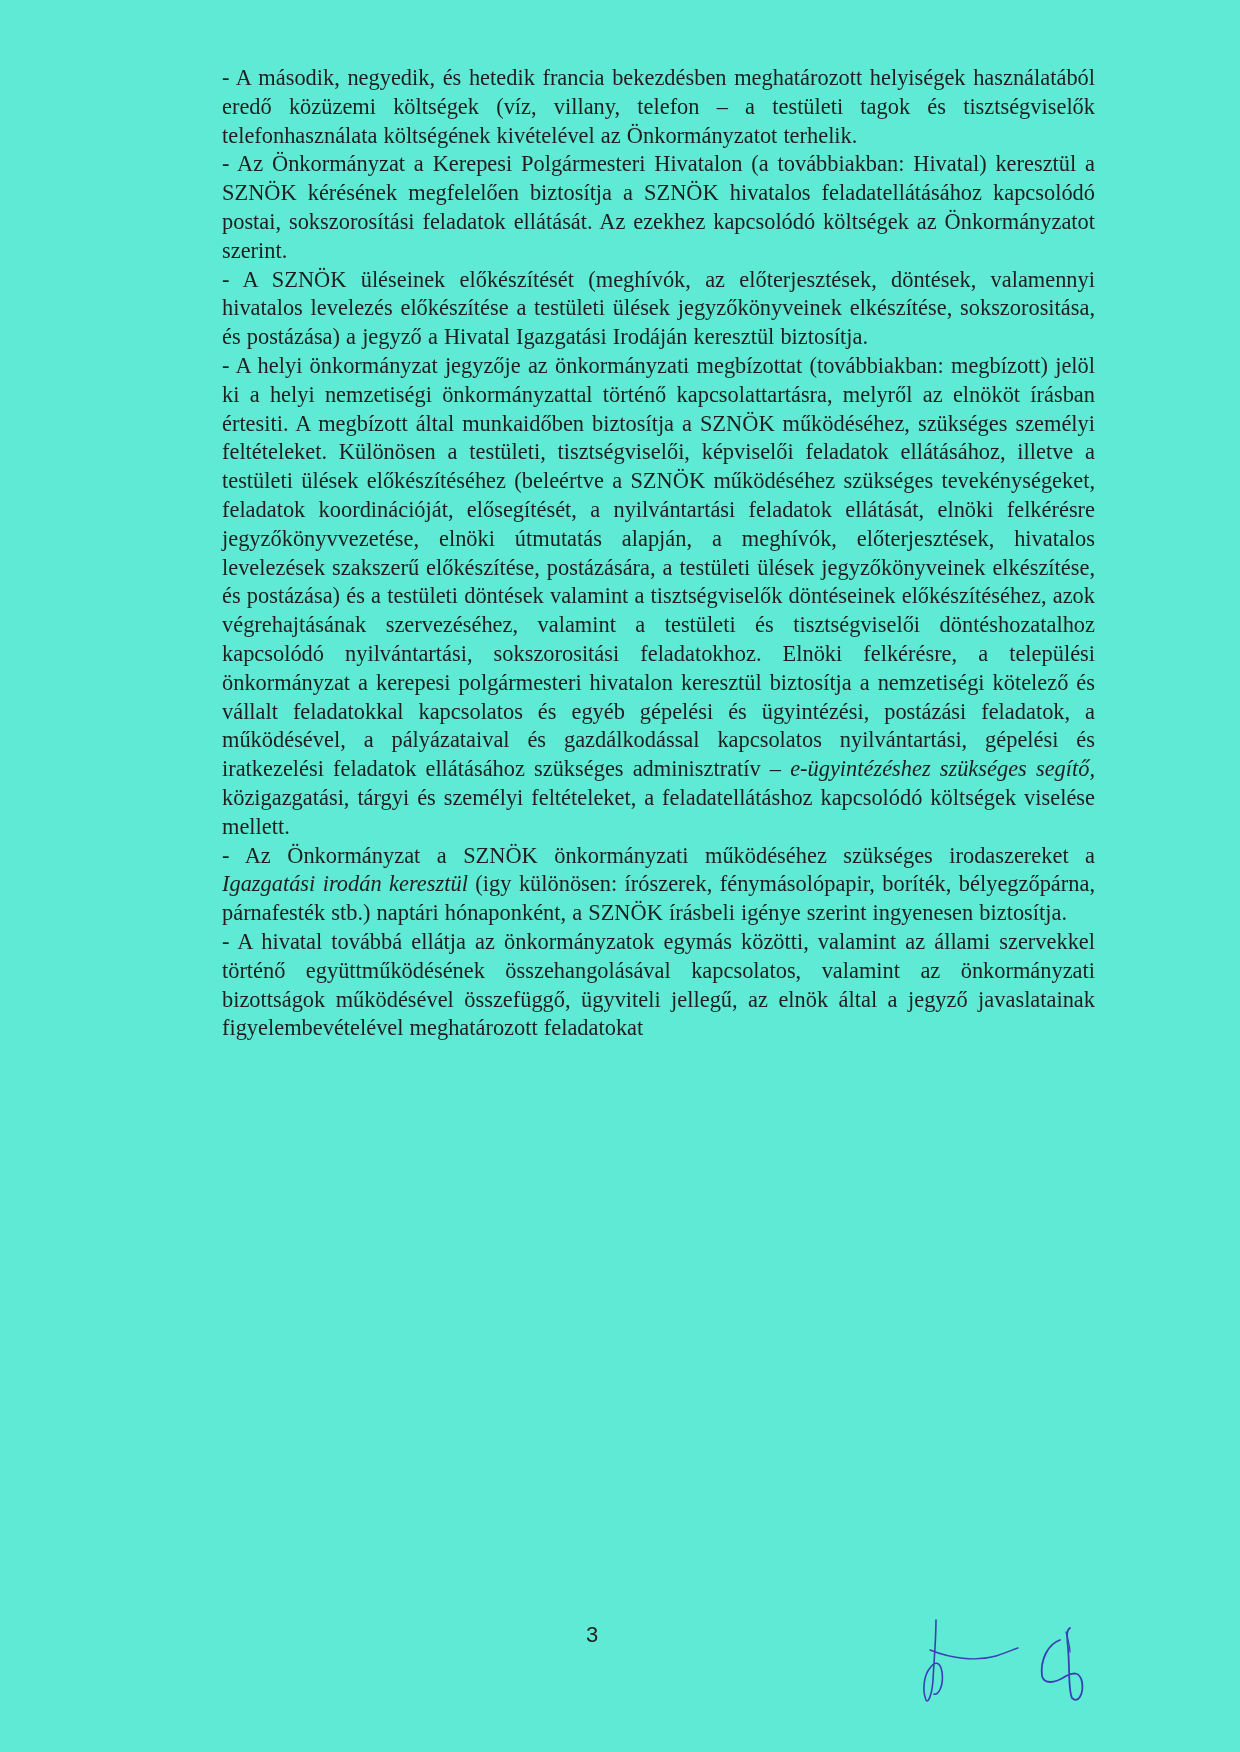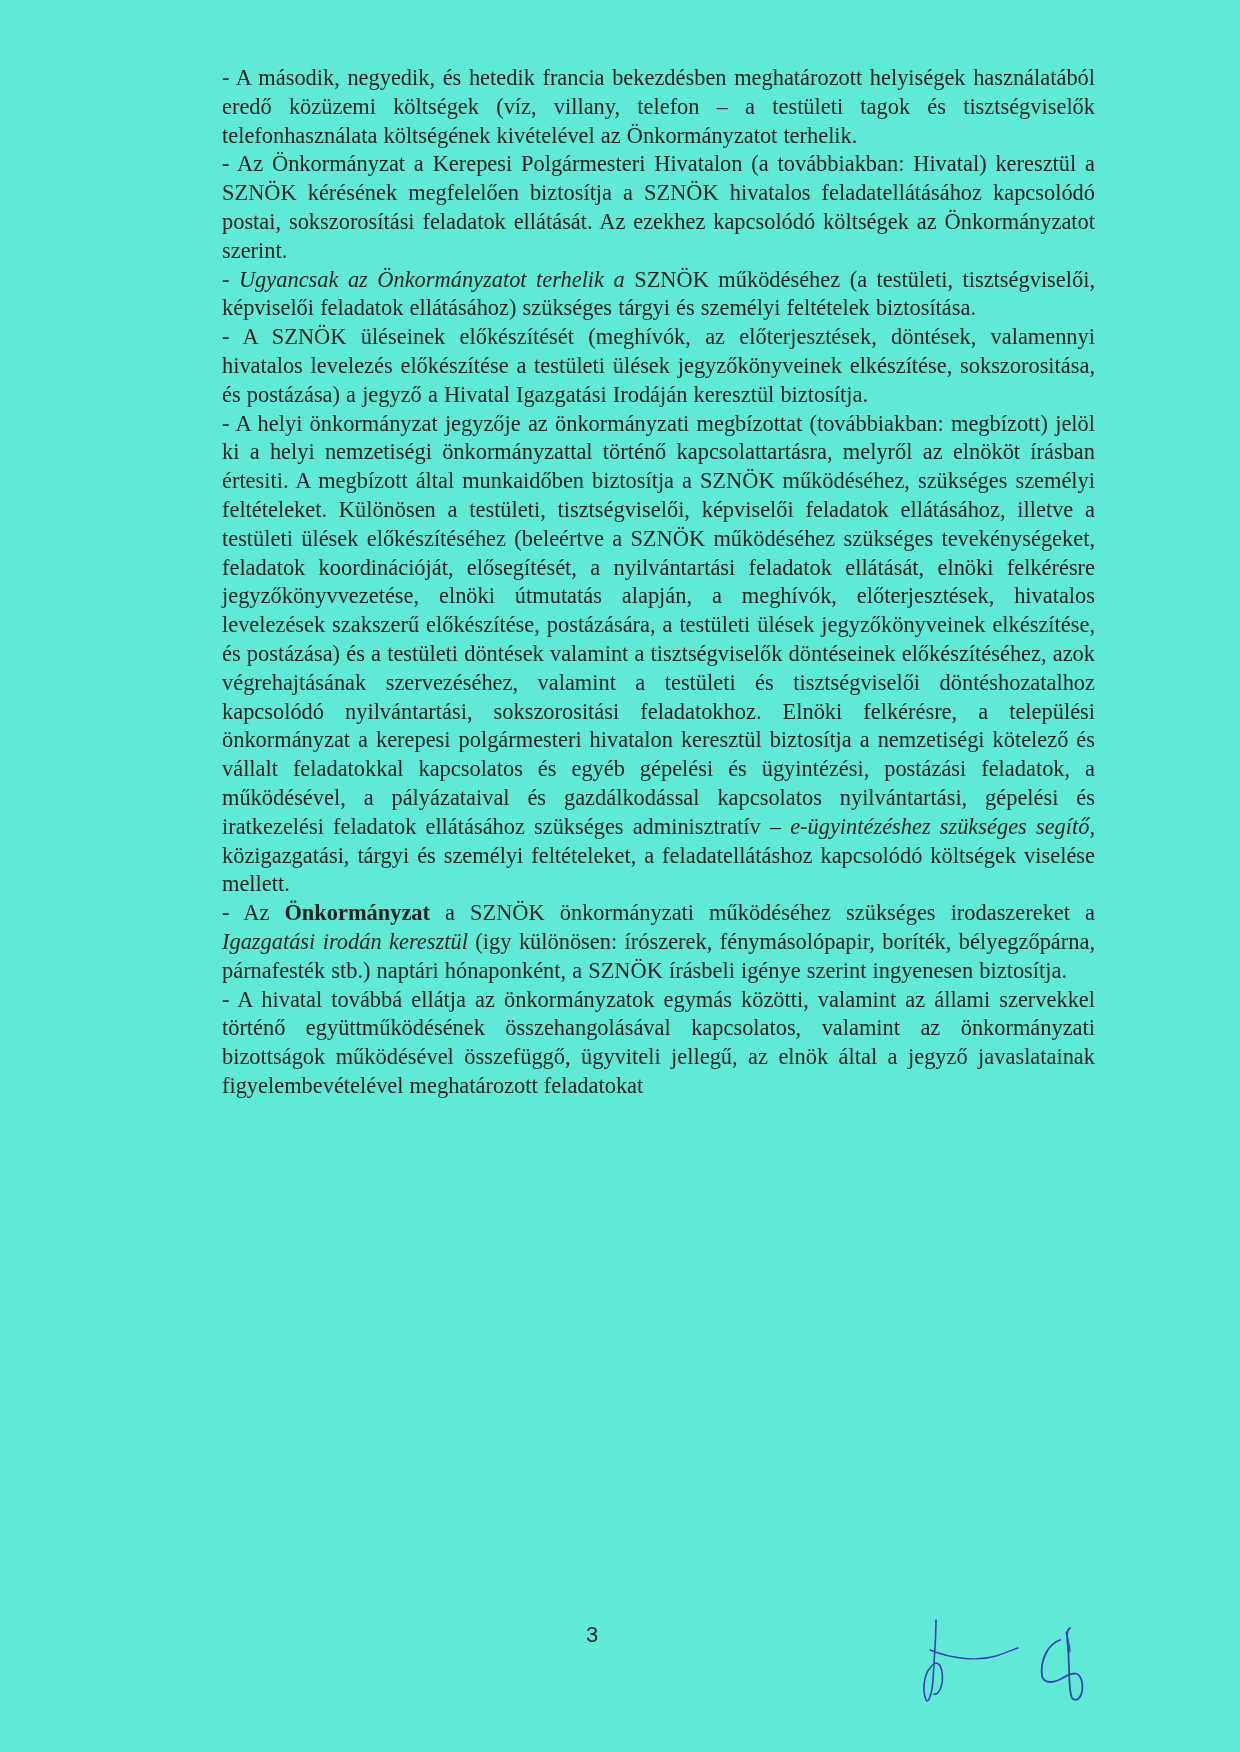--- a/index.html
+++ b/index.html
@@ -32,21 +32,21 @@
     color: #1f1f1f;
   }
   .para {
     margin: 0;
     text-align: justify;
     text-align-last: left;
     hyphens: none;
     word-spacing: 0.5px;
   }
   .run-italic { font-style: italic; }
-  .run-bold { font-weight: bold; margin-top: 40px; }
+  .run-bold { font-weight: normal; margin-top: 40px; }
   .page-number {
     position: absolute;
     left: 580px;
     top: 1622px;
     width: 24px;
     text-align: center;
     font-family: "Liberation Sans", "DejaVu Sans", sans-serif;
     font-size: 22px;
     color: #222222;
   }
@@ -63,21 +63,20 @@
     stroke-linejoin: round;
   }
 </style>
 </head>
 <body>
 
 <div class="page">
   <div class="text-block" id="text-block">
       <p class="para"><span class="run-normal">- A második, negyedik, és hetedik francia bekezdésben meghatározott helyiségek használatából eredő közüzemi költségek (víz, villany, telefon – a testületi tagok és tisztségviselők telefonhasználata költségének kivételével az Önkormányzatot terhelik.</span></p>
       <p class="para"><span class="run-normal">- Az Önkormányzat a Kerepesi Polgármesteri Hivatalon (a továbbiakban: Hivatal) keresztül a SZNÖK kérésének megfelelően biztosítja a SZNÖK hivatalos feladatellátásához kapcsolódó postai, sokszorosítási feladatok ellátását. Az ezekhez kapcsolódó költségek az Önkormányzatot szerint.</span></p>
-      <p class="para"><span class="run-normal">- </span><span class="run-italic">Ugyancsak az Önkormányzatot terhelik a</span><span class="run-normal"> SZNÖK működéséhez (a testületi, tisztségviselői, képviselői feladatok ellátásához) szükséges tárgyi és személyi feltételek biztosítása.</span></p>
       <p class="para"><span class="run-normal">- A SZNÖK üléseinek előkészítését (meghívók, az előterjesztések, döntések, valamennyi hivatalos levelezés előkészítése a testületi ülések jegyzőkönyveinek elkészítése, sokszorositása, és postázása) a jegyző a Hivatal Igazgatási Irodáján keresztül biztosítja.</span></p>
       <p class="para"><span class="run-normal">- A helyi önkormányzat jegyzője az önkormányzati megbízottat (továbbiakban: megbízott) jelöl ki a helyi nemzetiségi önkormányzattal történő kapcsolattartásra, melyről az elnököt írásban értesiti.  A megbízott által munkaidőben biztosítja a SZNÖK működéséhez, szükséges személyi feltételeket. Különösen a testületi, tisztségviselői, képviselői feladatok ellátásához, illetve a testületi ülések előkészítéséhez (beleértve a SZNÖK működéséhez szükséges tevekénységeket, feladatok koordinációját, elősegítését, a nyilvántartási feladatok ellátását,  elnöki felkérésre jegyzőkönyvvezetése, elnöki útmutatás alapján, a meghívók, előterjesztések, hivatalos levelezések szakszerű előkészítése, postázására, a testületi ülések jegyzőkönyveinek elkészítése, és postázása) és a testületi döntések valamint a tisztségviselők döntéseinek előkészítéséhez, azok végrehajtásának szervezéséhez, valamint a testületi és tisztségviselői döntéshozatalhoz kapcsolódó nyilvántartási, sokszorositási feladatokhoz. Elnöki felkérésre, a települési önkormányzat a kerepesi polgármesteri hivatalon keresztül biztosítja a nemzetiségi kötelező és vállalt feladatokkal kapcsolatos és egyéb gépelési és ügyintézési, postázási feladatok, a működésével, a pályázataival és gazdálkodással kapcsolatos nyilvántartási, gépelési és iratkezelési feladatok ellátásához szükséges adminisztratív – </span><span class="run-italic">e-ügyintézéshez szükséges segítő,</span><span class="run-normal"> közigazgatási, tárgyi és személyi feltételeket, a feladatellátáshoz kapcsolódó költségek viselése mellett.</span></p>
       <p class="para"><span class="run-normal">- Az </span><span class="run-bold">Önkormányzat</span><span class="run-normal"> a SZNÖK önkormányzati működéséhez szükséges irodaszereket a </span><span class="run-italic">Igazgatási irodán keresztül</span><span class="run-normal"> (igy különösen: írószerek, fénymásolópapir, boríték, bélyegzőpárna, párnafesték stb.) naptári hónaponként, a SZNÖK írásbeli igénye szerint ingyenesen biztosítja.</span></p>
       <p class="para"><span class="run-normal">-  A hivatal továbbá ellátja az önkormányzatok egymás közötti, valamint az állami szervekkel történő együttműködésének összehangolásával kapcsolatos, valamint az önkormányzati bizottságok működésével összefüggő, ügyviteli jellegű, az elnök által a jegyző javaslatainak figyelembevételével meghatározott feladatokat</span></p>
     </div>
 
   <div class="page-number">3</div>
 
   <svg class="signature" viewBox="0 0 180 110">
     <path id="sig-stroke-1" d="M16 20 C16 40 14 60 13 80 C12 95 8 104 6 100 C2 90 4 75 10 68 C14 62 20 60 22 72 C24 86 18 96 14 94" stroke-width="1.6" stroke="#3b3fb5"></path>

